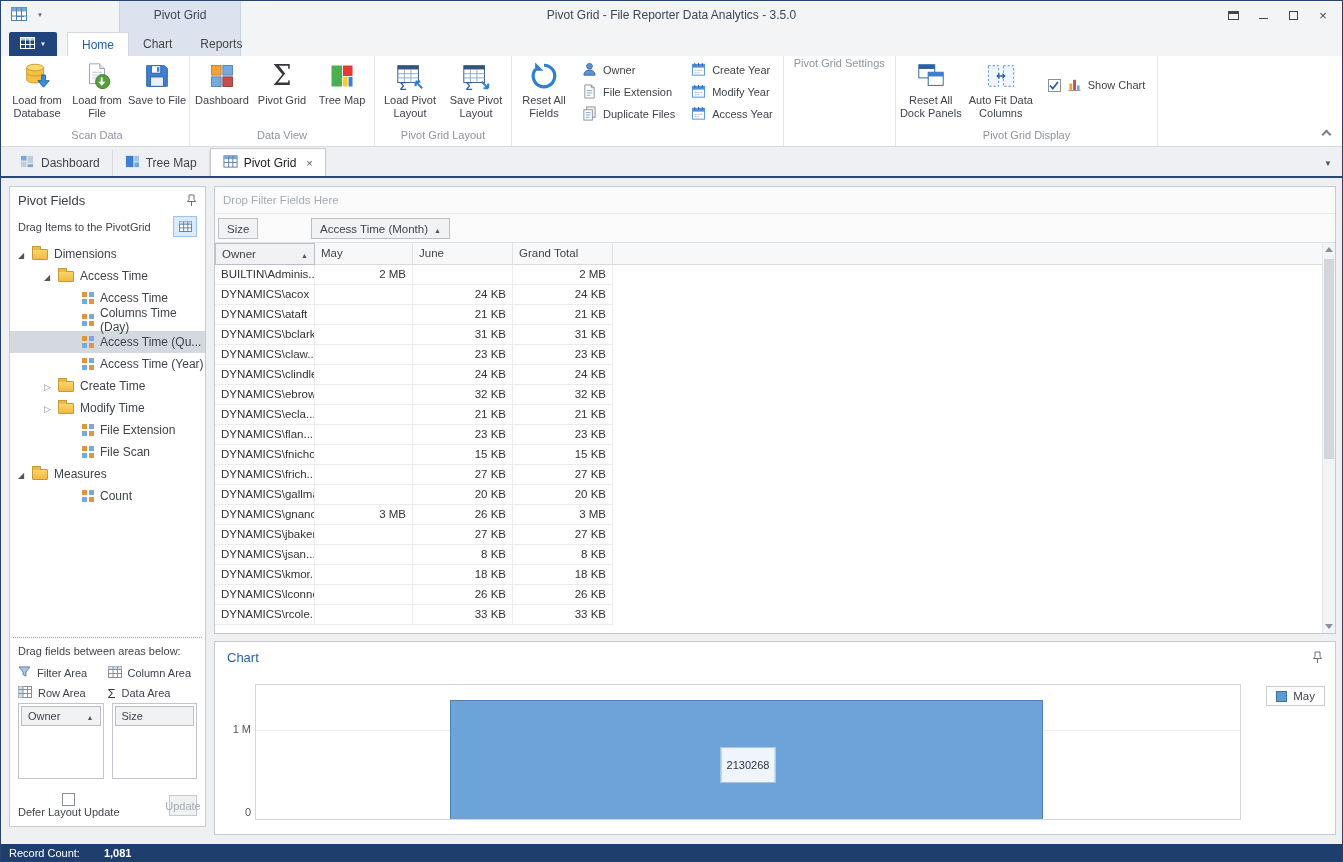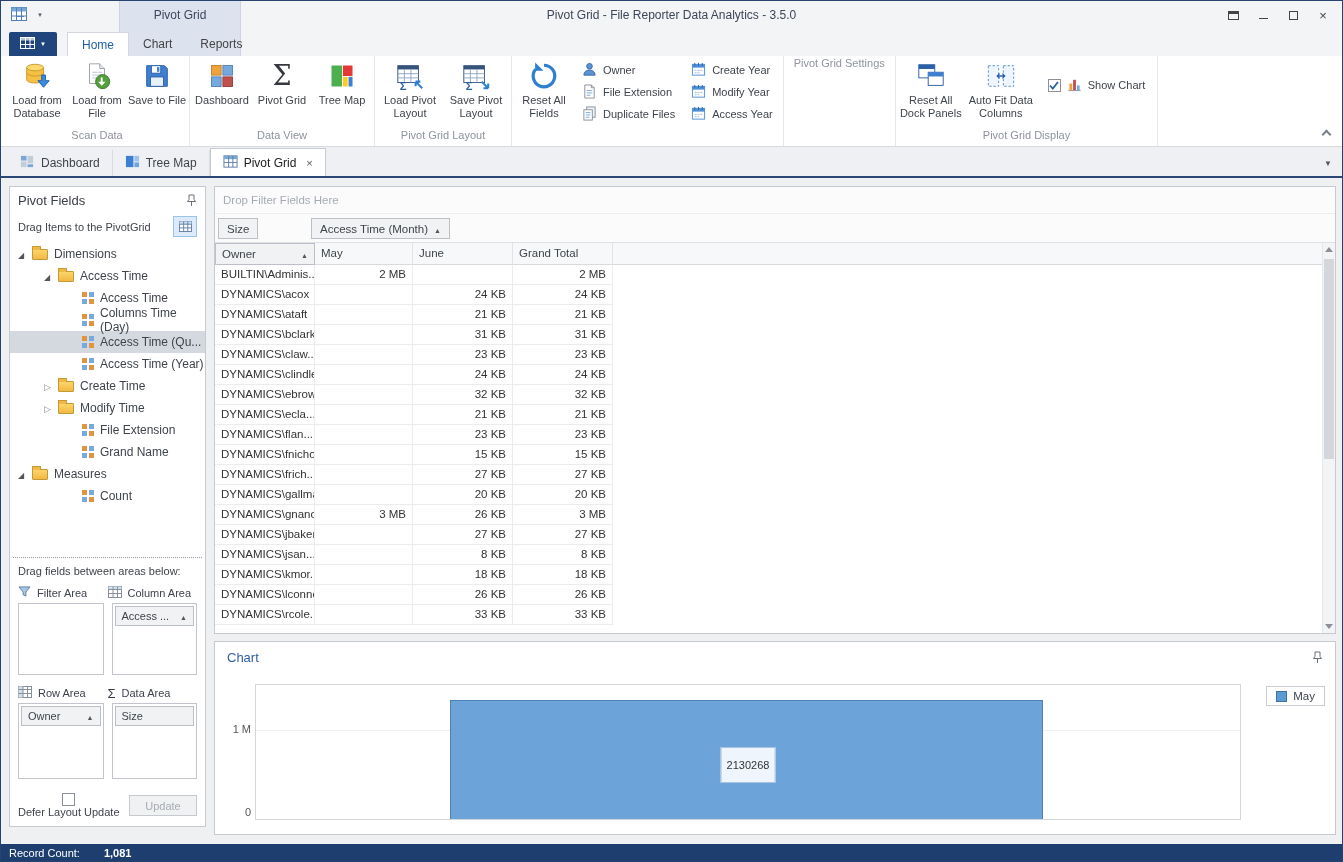--- a/index.html
+++ b/index.html
@@ -87,21 +87,21 @@
   .fp-areas {padding:0 8px;}
   .area-labels {display:flex; height:20px; align-items:center; font-size:11px; color:#3f444b;}
   .area-labels > div {display:flex; align-items:center; gap:6px; width:50%;}
   .area-boxes {display:flex; gap:8px; margin-bottom:8px;}
   .abox {flex:1; height:72px; border:1px solid #c2c5cb; background:#fff; padding:2px;}
   .abox.tall {height:76px;}
   .fieldbtn {height:20px; background:#f1f2f4; border:1px solid #bcc0c6; display:flex; align-items:center; padding:0 6px; font-size:11px; color:#3f444b; justify-content:space-between;}
   .sigma-sm {font-size:13px; color:#35393f;}
   .fp-bottom {display:flex; align-items:center; justify-content:space-between; padding:6px 8px 8px; margin-top:auto;}
   .defer {display:flex; align-items:center; font-size:11px; color:#3f444b;flex-direction:column;}
-  .update-btn {width:68px; height:21px; border:1px solid #c6c9ce; background:#f0f1f3; color:#a6abb3; font-size:11px; display:flex; align-items:center; justify-content:center;}
+  .update-btn {width:28px; height:21px; border:1px solid #c6c9ce; background:#f0f1f3; color:#a6abb3; font-size:11px; display:flex; align-items:center; justify-content:center;}
 
   
   .pivot {position:absolute; left:213px; top:8px; right:6px; height:448px; background:#fff; border:1px solid #c6c9ce;}
   .p-dropfilter {height:27px; line-height:26px; padding-left:8px; color:#a6abb3; background:#fbfbfc; border-bottom:1px solid #ececee; font-size:11.5px;}
   .p-fieldrow {height:29px; background:#fbfbfc; border-bottom:1px solid #e0e1e4; position:relative;}
   .pfb {position:absolute; top:4px; height:21px; background:#f1f2f4; border:1px solid #bcc0c6; display:flex; align-items:center; gap:6px; padding:0 8px; font-size:11.5px; color:#3f444b;}
   .pfb.size {left:3px;}
   .pfb.acc {left:96px;}
   .sort-asc::before {content:"▲"; font-size:7px; color:#555;}
   .p-header {display:flex; height:22px;}
@@ -512,21 +512,21 @@
           <span class="tlabel">Modify Time</span>
         </div>
           <div class="ti leaf">
 
           <span class="nicon"></span>
           <span class="tlabel">File Extension</span>
         </div>
           <div class="ti leaf">
 
           <span class="nicon"></span>
-          <span class="tlabel">Grand Name</span>
+          <span class="tlabel">File Scan</span>
         </div>
           <div class="ti i0 folder open">
           <span class="exp"></span>
           <span class="nicon"></span>
           <span class="tlabel">Measures</span>
         </div>
           <div class="ti leaf">
 
           <span class="nicon"></span>
           <span class="tlabel">Count</span>
@@ -543,29 +543,20 @@
                 </svg></span>
             <span>Filter Area</span>
           </div>
           <div>
             <span><svg width="14" height="12" viewBox="0 0 14 12">
                   <rect x="0.5" y="0.5" width="13" height="11" fill="#fff" stroke="#8a9099"></rect>
                   <rect x="0.5" y="0.5" width="13" height="3" fill="#cfe0f2"></rect>
                   <path d="M0.5 3.5h13M0.5 7.5h13M5 0.5v11M9.5 0.5v11" stroke="#8a9099" fill="none"></path>
                 </svg></span>
             <span>Column Area</span>
-          </div>
-        </div>
-        <div class="area-boxes">
-          <div class="abox"></div>
-          <div class="abox">
-            <div class="fieldbtn">
-              <span>Access ...</span>
-              <span class="sort-asc"></span>
-            </div>
           </div>
         </div>
         <div class="area-labels">
           <div>
             <span><svg width="14" height="12" viewBox="0 0 14 12">
                   <rect x="0.5" y="0.5" width="13" height="11" fill="#fff" stroke="#8a9099"></rect>
                   <rect x="0.5" y="0.5" width="4.5" height="11" fill="#cfe0f2"></rect>
                   <path d="M0.5 3.5h13M0.5 7.5h13M5 0.5v11M9.5 0.5v11" stroke="#8a9099" fill="none"></path>
                 </svg></span>
             <span>Row Area</span>

